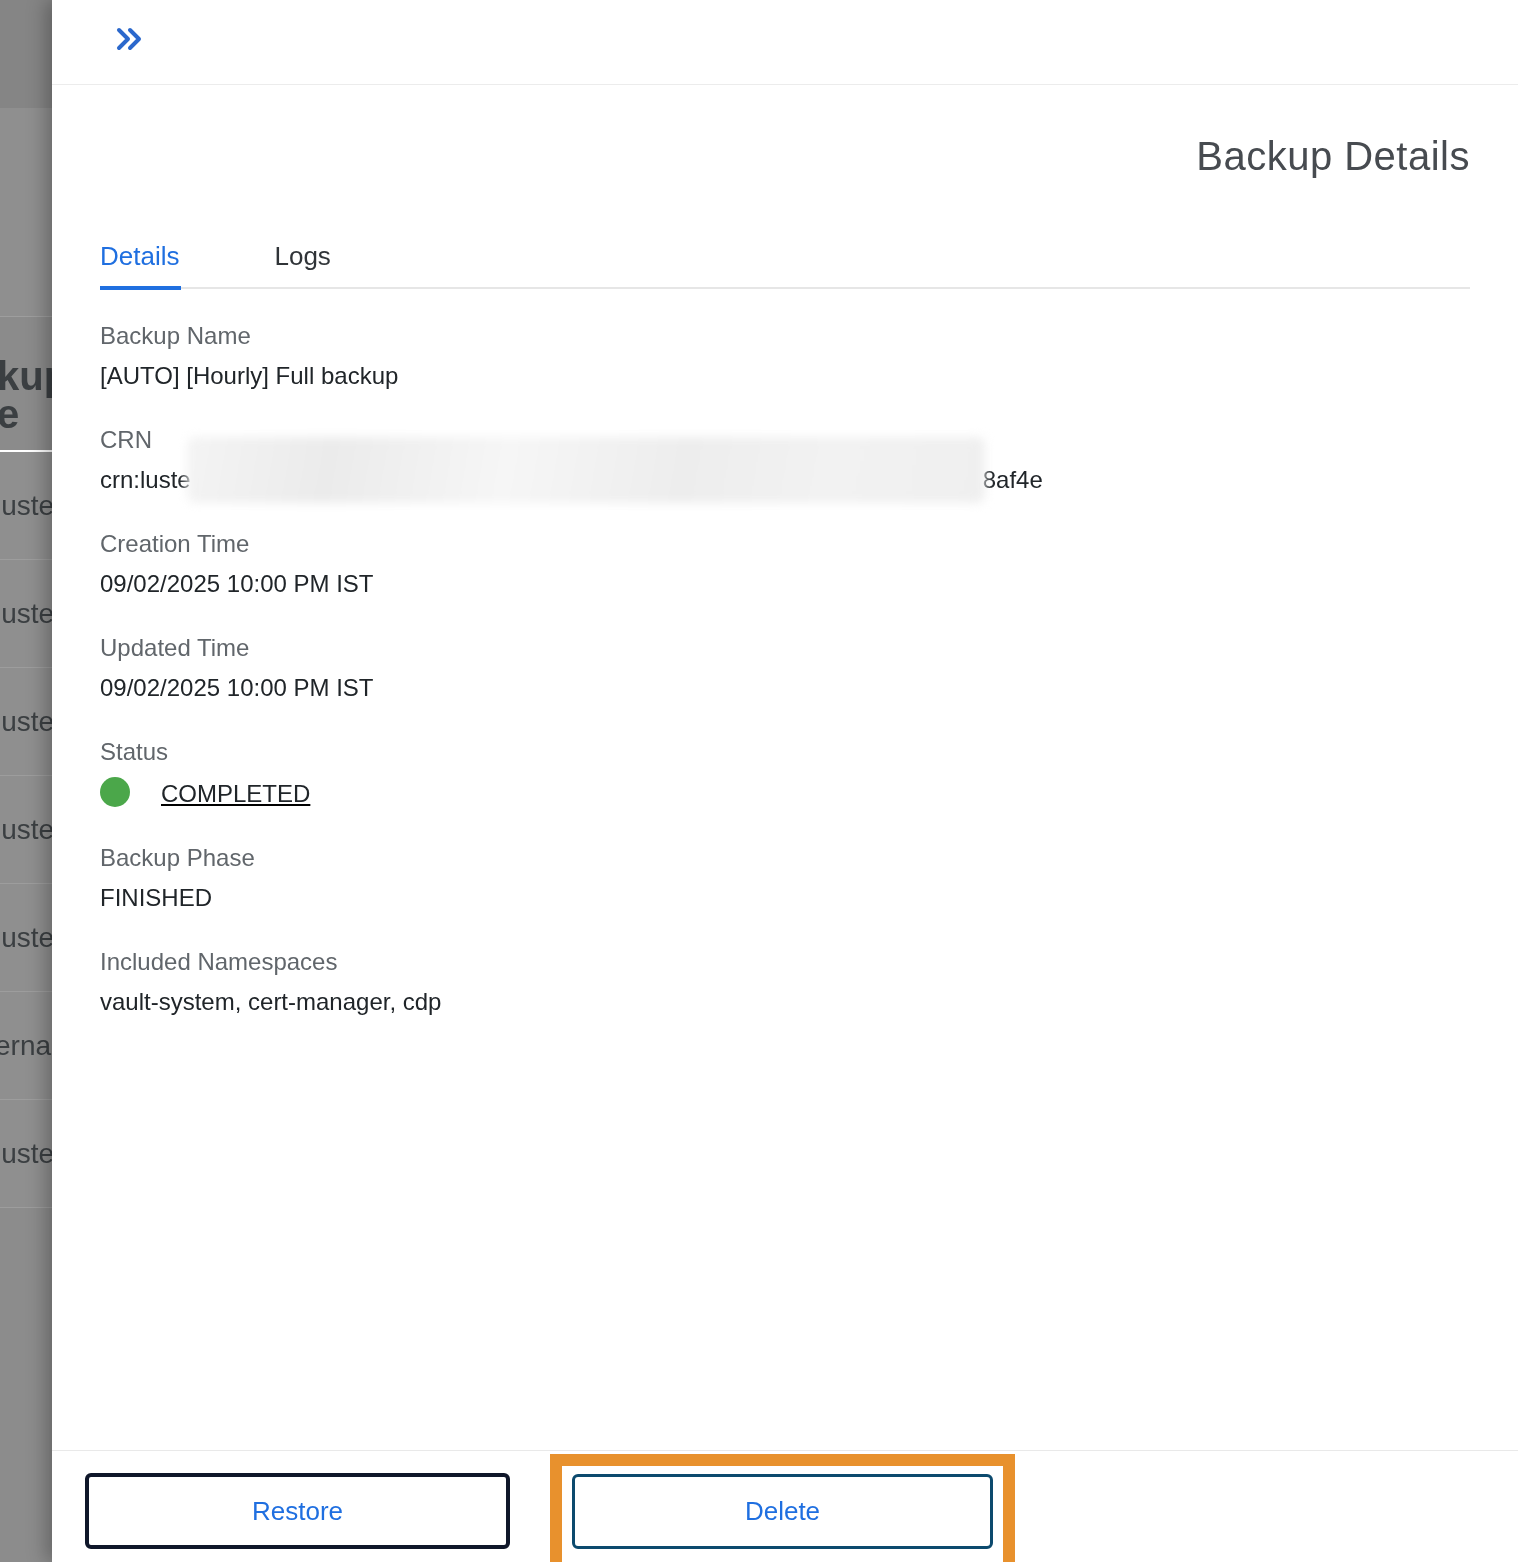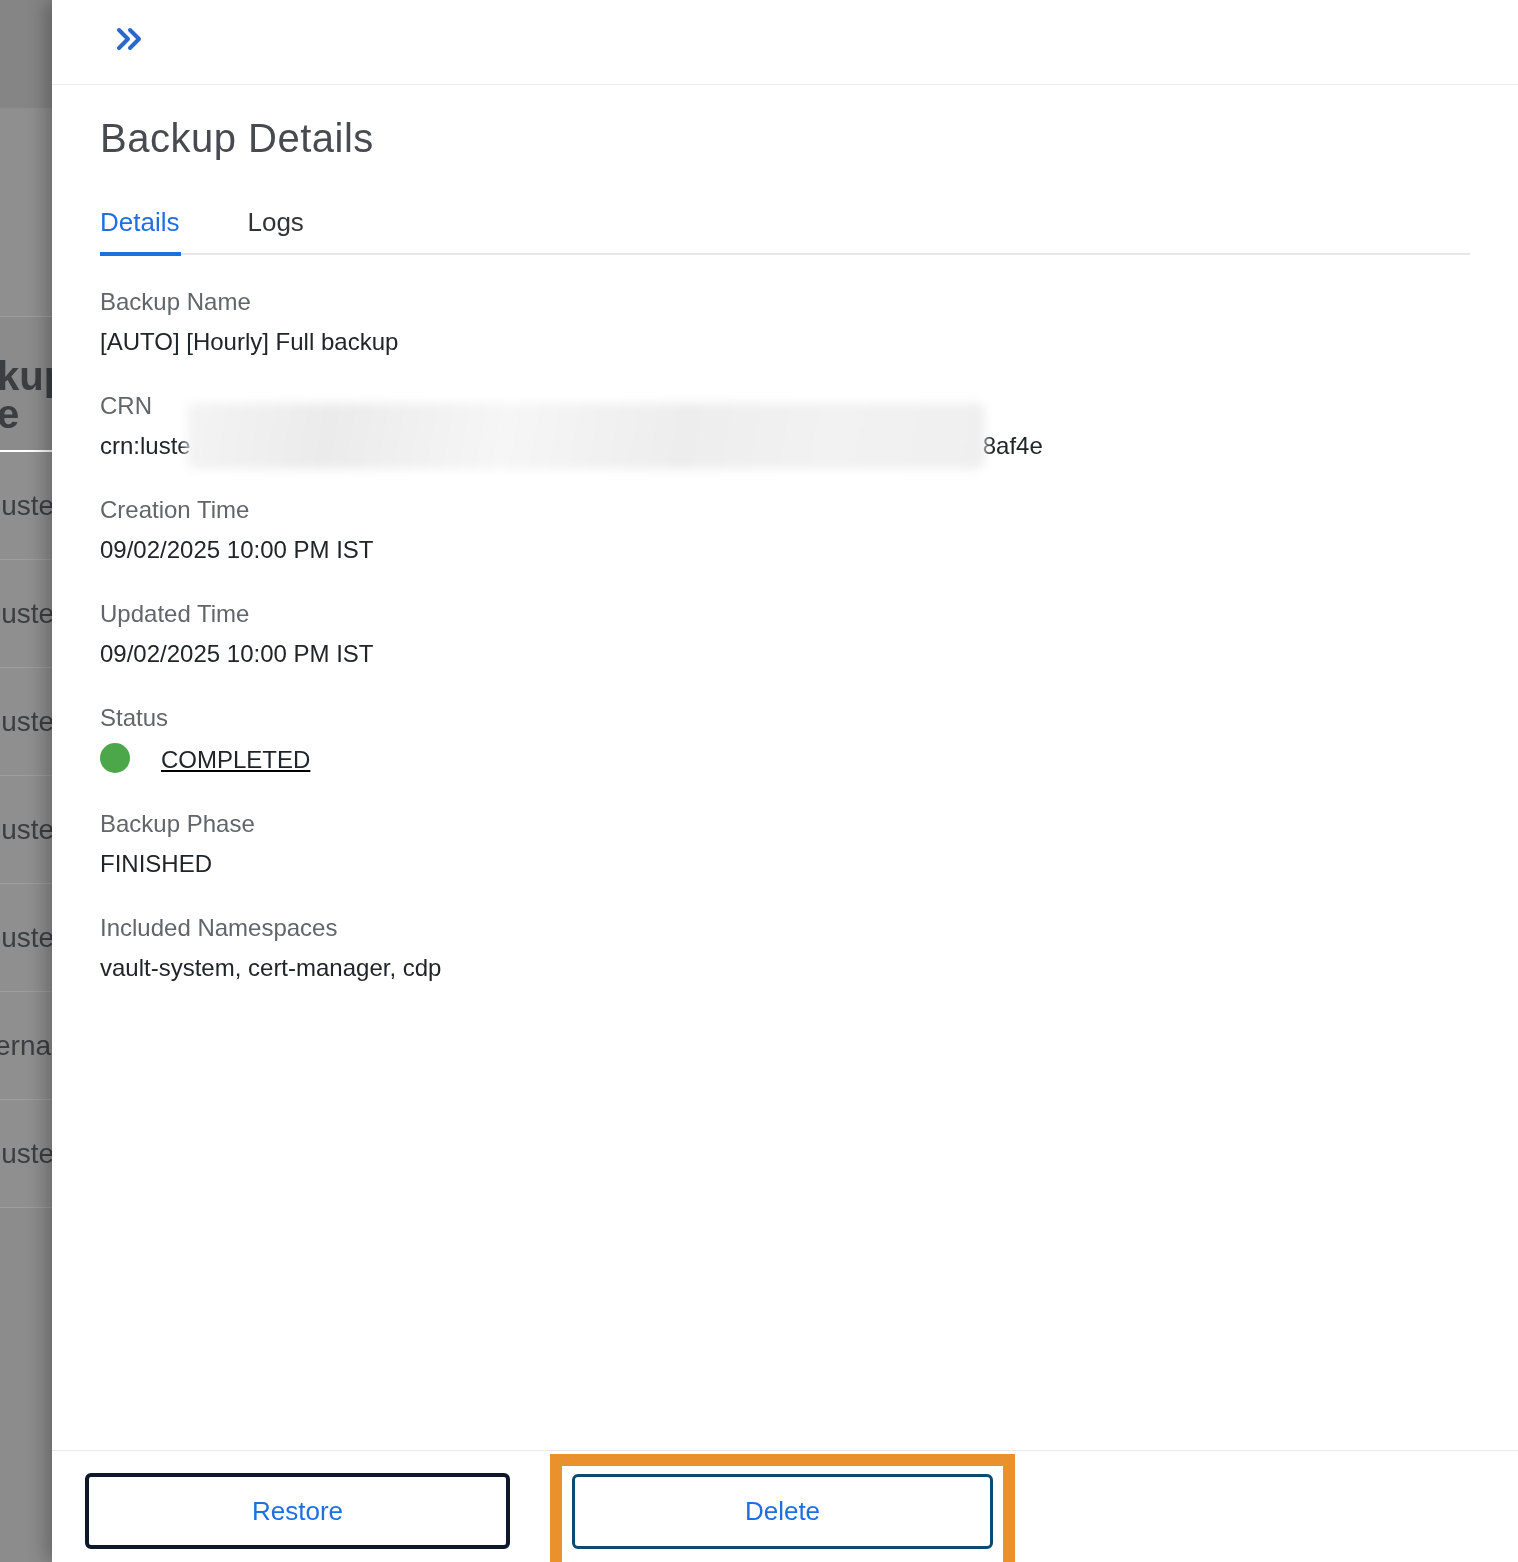--- a/index.html
+++ b/index.html
@@ -23,24 +23,24 @@
   .strip-bottom { height:360px; background:#8c8c8c; }
 
   
   .drawer { position:absolute; left:52px; top:0; width:1466px; height:1562px;
             background:#ffffff; box-shadow:-6px 0 18px rgba(0,0,0,0.28); }
   .drawer-header { height:85px; border-bottom:1px solid #ececec; position:relative; }
   .collapse-btn { position:absolute; left:56px; top:18px; width:44px; height:44px;
                   display:flex; align-items:center; justify-content:center;
                   background:none; border:none; cursor:pointer; }
   .drawer-body { padding:0 48px; }
-  .page-title { margin-top:31px; font-size:40px; font-weight:400; color:#474b50;
-                letter-spacing:0.5px; }
+  .page-title { margin-top:49px; font-size:40px; font-weight:400; color:#474b50;
+                letter-spacing:0.5px;text-align:right; }
 
-  .tabs { margin-top:46px; display:flex; gap:66px; border-bottom:2px solid #e6e6e6; }
+  .tabs { margin-top:62px; display:flex; gap:93px; border-bottom:2px solid #e6e6e6; }
   .tab { font-size:26px; padding:0 2px 14px 0; cursor:pointer; color:#303438;
          border-bottom:4px solid transparent; margin-bottom:-3px; }
   .tab.active { color:#1f6fe0; border-bottom-color:#1f6fe0; }
 
   .fields { margin-top:30px; }
   .field { margin-bottom:30px; }
   .f-label { font-size:24px; line-height:34px; color:#61666b; }
   .f-value { font-size:24px; line-height:34px; color:#202529; margin-top:6px; }
 
   .crn-row { display:flex; align-items:center; white-space:nowrap; }

